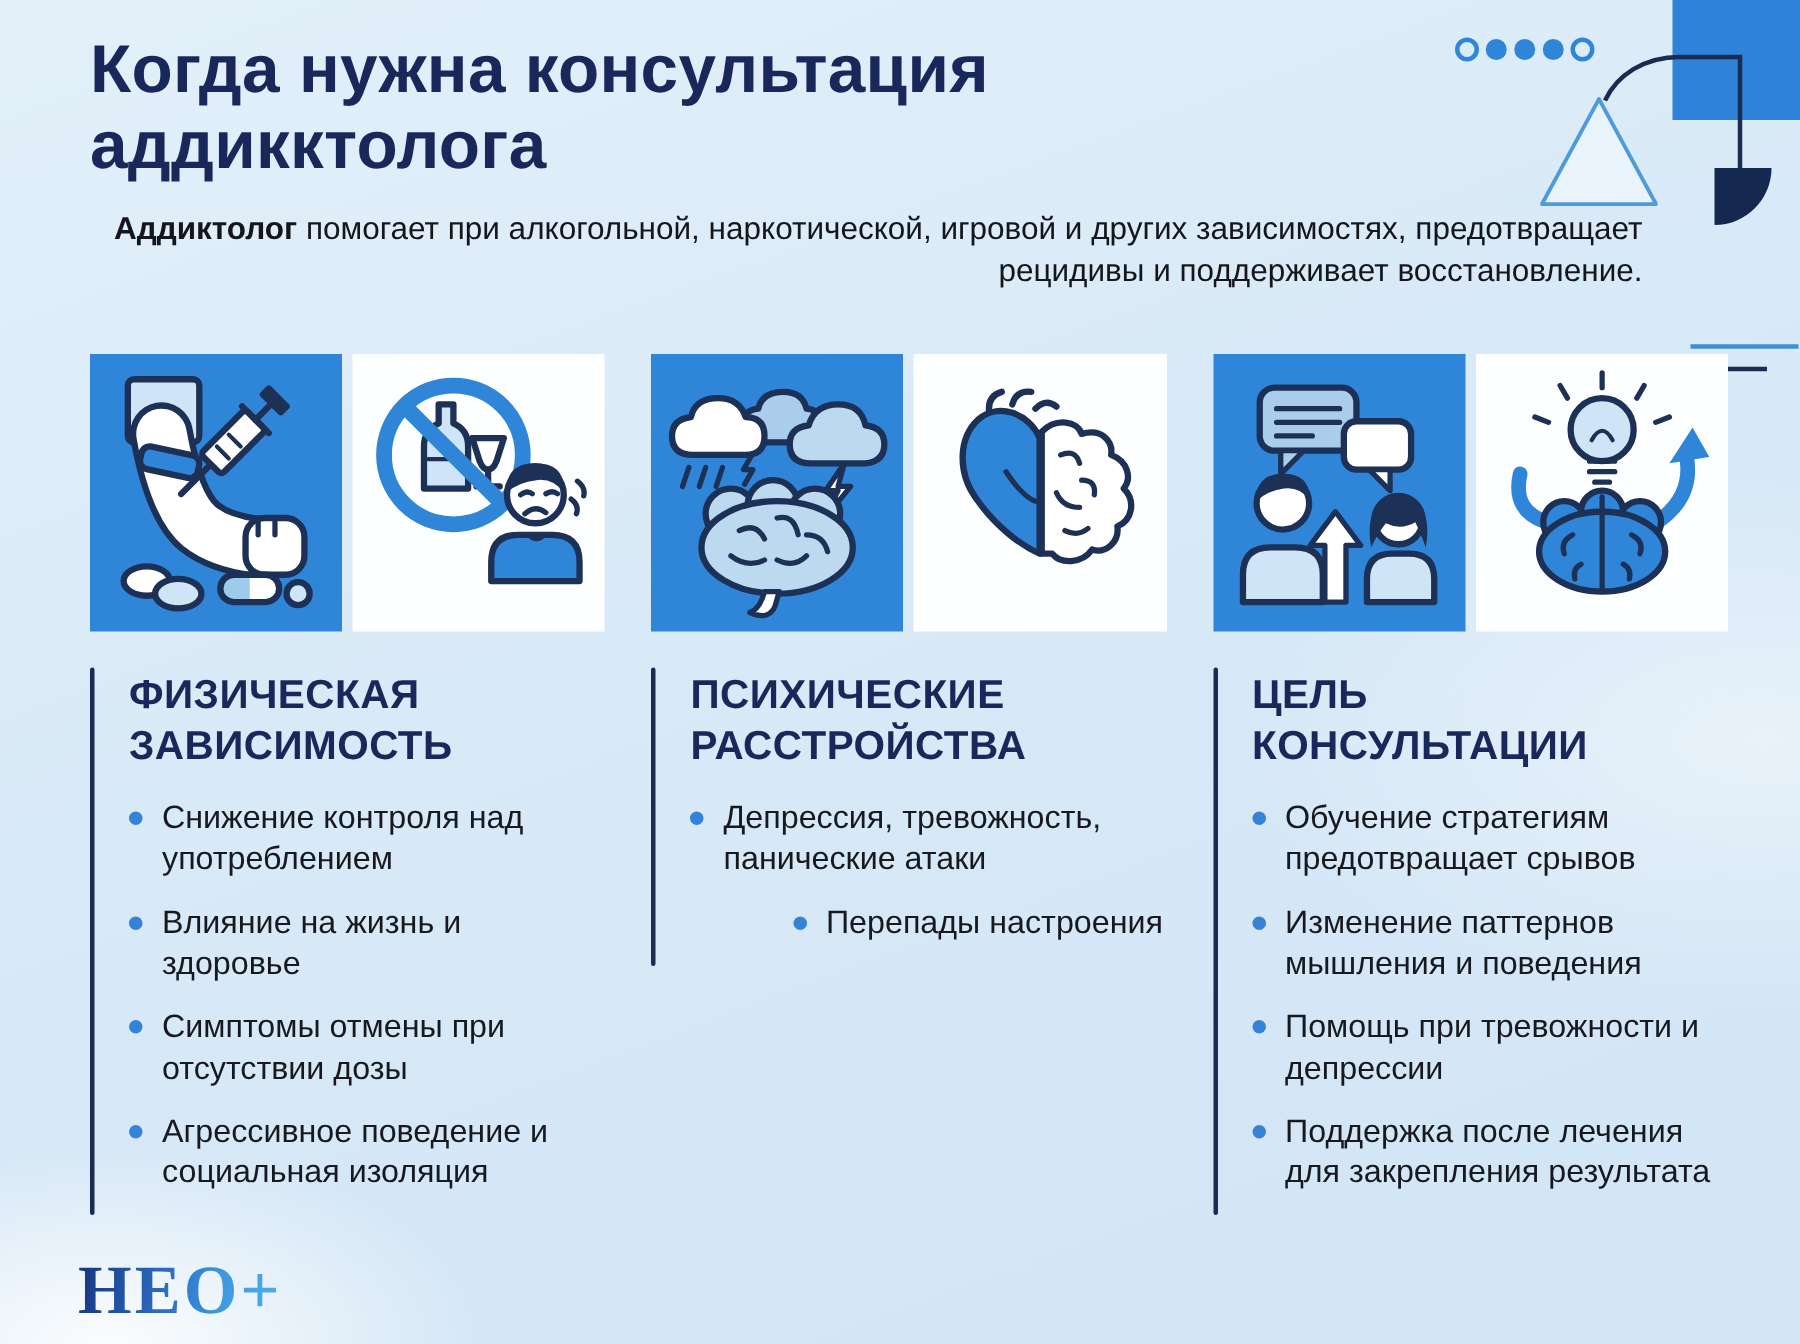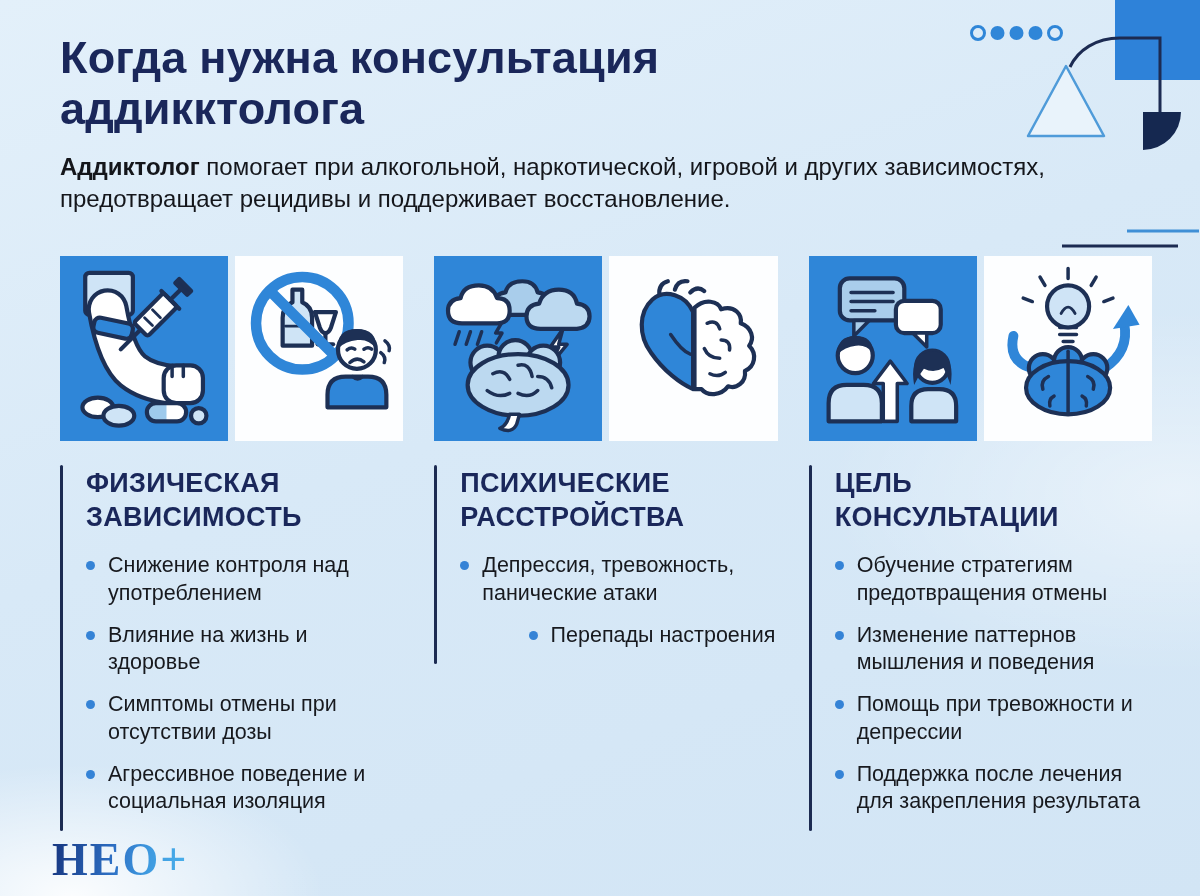--- a/index.html
+++ b/index.html
@@ -5,23 +5,23 @@
   html,body{margin:0;padding:0;background:#ffffff;}
   .canvas{
     position:relative;width:1200px;height:896px;overflow:hidden;
     font-family:"Liberation Sans", sans-serif;
     background:
       radial-gradient(420px 220px at 6% 100%, rgba(255,255,255,.9), rgba(255,255,255,0) 60%),
       radial-gradient(500px 260px at 98% 55%, rgba(255,255,255,.45), rgba(255,255,255,0) 70%),
       linear-gradient(160deg,#e3f0fa 0%, #d8e9f7 45%, #d2e5f5 100%);
   }
   .decor{position:absolute;inset:0;width:100%;height:100%;pointer-events:none;}
-  header{position:relative;padding:32px 60px 0;}
+  header{position:relative;padding:20px 60px 0;}
   h1{margin:0;font-size:45px;font-weight:bold;color:#1a275a;line-height:1.14;letter-spacing:.2px;white-space:pre-line;}
-  .intro{margin:16px 0 0;font-size:24px;color:#14161b;line-height:1.37;max-width:1035px;}
+  .intro{margin:16px 0 0;font-size:21px;color:#14161b;line-height:1.37;max-width:1035px;text-align:right;}
   .intro strong{font-weight:bold;}
   .columns{display:grid;grid-template-columns:repeat(3,1fr);column-gap:24px;padding:0 48px 0 60px;margin-top:40px;align-items:start;position:relative;gap:31px;}
   .tiles{display:grid;grid-template-columns:1fr 1fr;gap:7px;height:185px;}
   .tile{display:flex;align-items:center;justify-content:center;overflow:hidden;}
   .tile.blue{background:#2f86d8;}
   .tile.white{background:#fdfeff;}
   .tile svg{width:100%;height:100%;display:block;}
   .text-block{display:flex;margin-top:24px;}
   .rule{width:3px;background:#1c2b52;flex:none;border-radius:2px;}
   .content{padding-left:23px;flex:1;}
@@ -240,21 +240,21 @@
         </div>
       </div>
       <div class="text-block">
         <div class="rule"></div>
         <div class="content">
           <h2>ЦЕЛЬ
 КОНСУЛЬТАЦИИ</h2>
           <ul class="bullets">
             <li class="bullet">
                 <span class="dot"></span>
-                <span>Обучение стратегиям предотвращения отмены</span>
+                <span>Обучение стратегиям предотвращает срывов</span>
               </li>
             <li class="bullet">
                 <span class="dot"></span>
                 <span>Изменение паттернов мышления и поведения</span>
               </li>
             <li class="bullet">
                 <span class="dot"></span>
                 <span>Помощь при тревожности и депрессии</span>
               </li>
             <li class="bullet">

